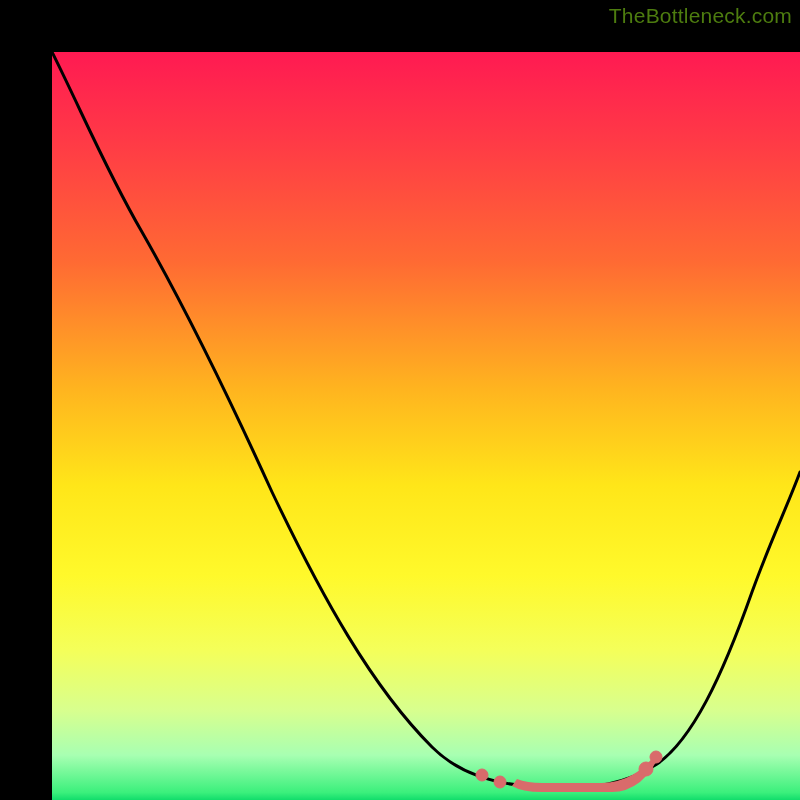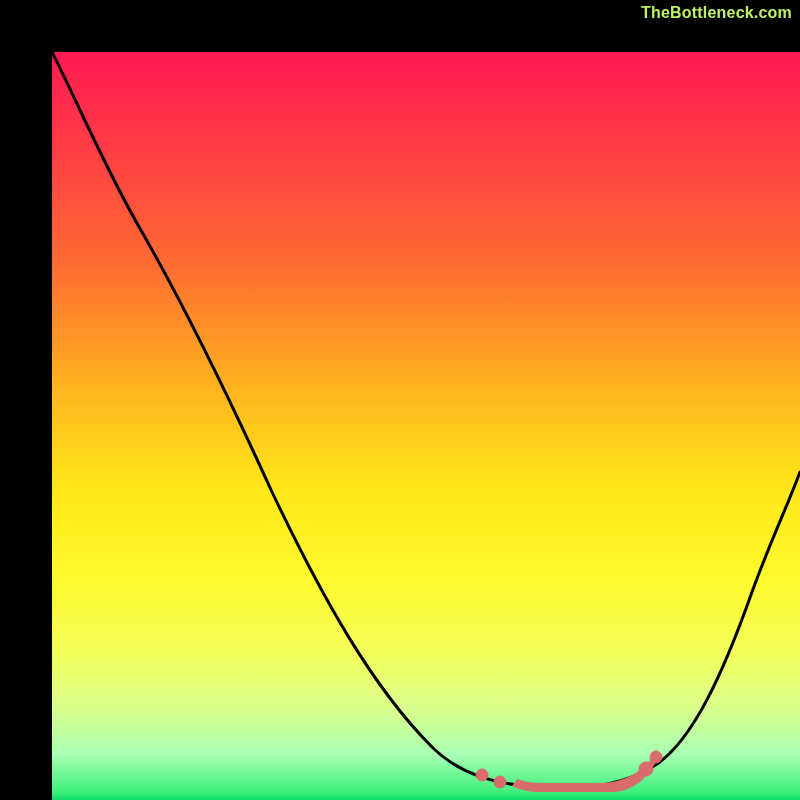--- a/index.html
+++ b/index.html
@@ -42,23 +42,23 @@
   }
   svg.curve {
     position: absolute;
     top: 0;
     left: 0;
   }
   .watermark {
     position: absolute;
     top: 4px;
     right: 8px;
-    color: #bef264;
-    font-size: 16px;
-    font-weight: 700;
+    color: #4d7c0f;
+    font-size: 21px;
+    font-weight: 400;
     letter-spacing: 0.2px;
   }
 </style>
 </head>
 <body>
 
 <div class="frame">
   <div class="plot">
     <svg class="curve" width="748" height="748" viewBox="0 0 748 748">
       <path d="M 0 0

